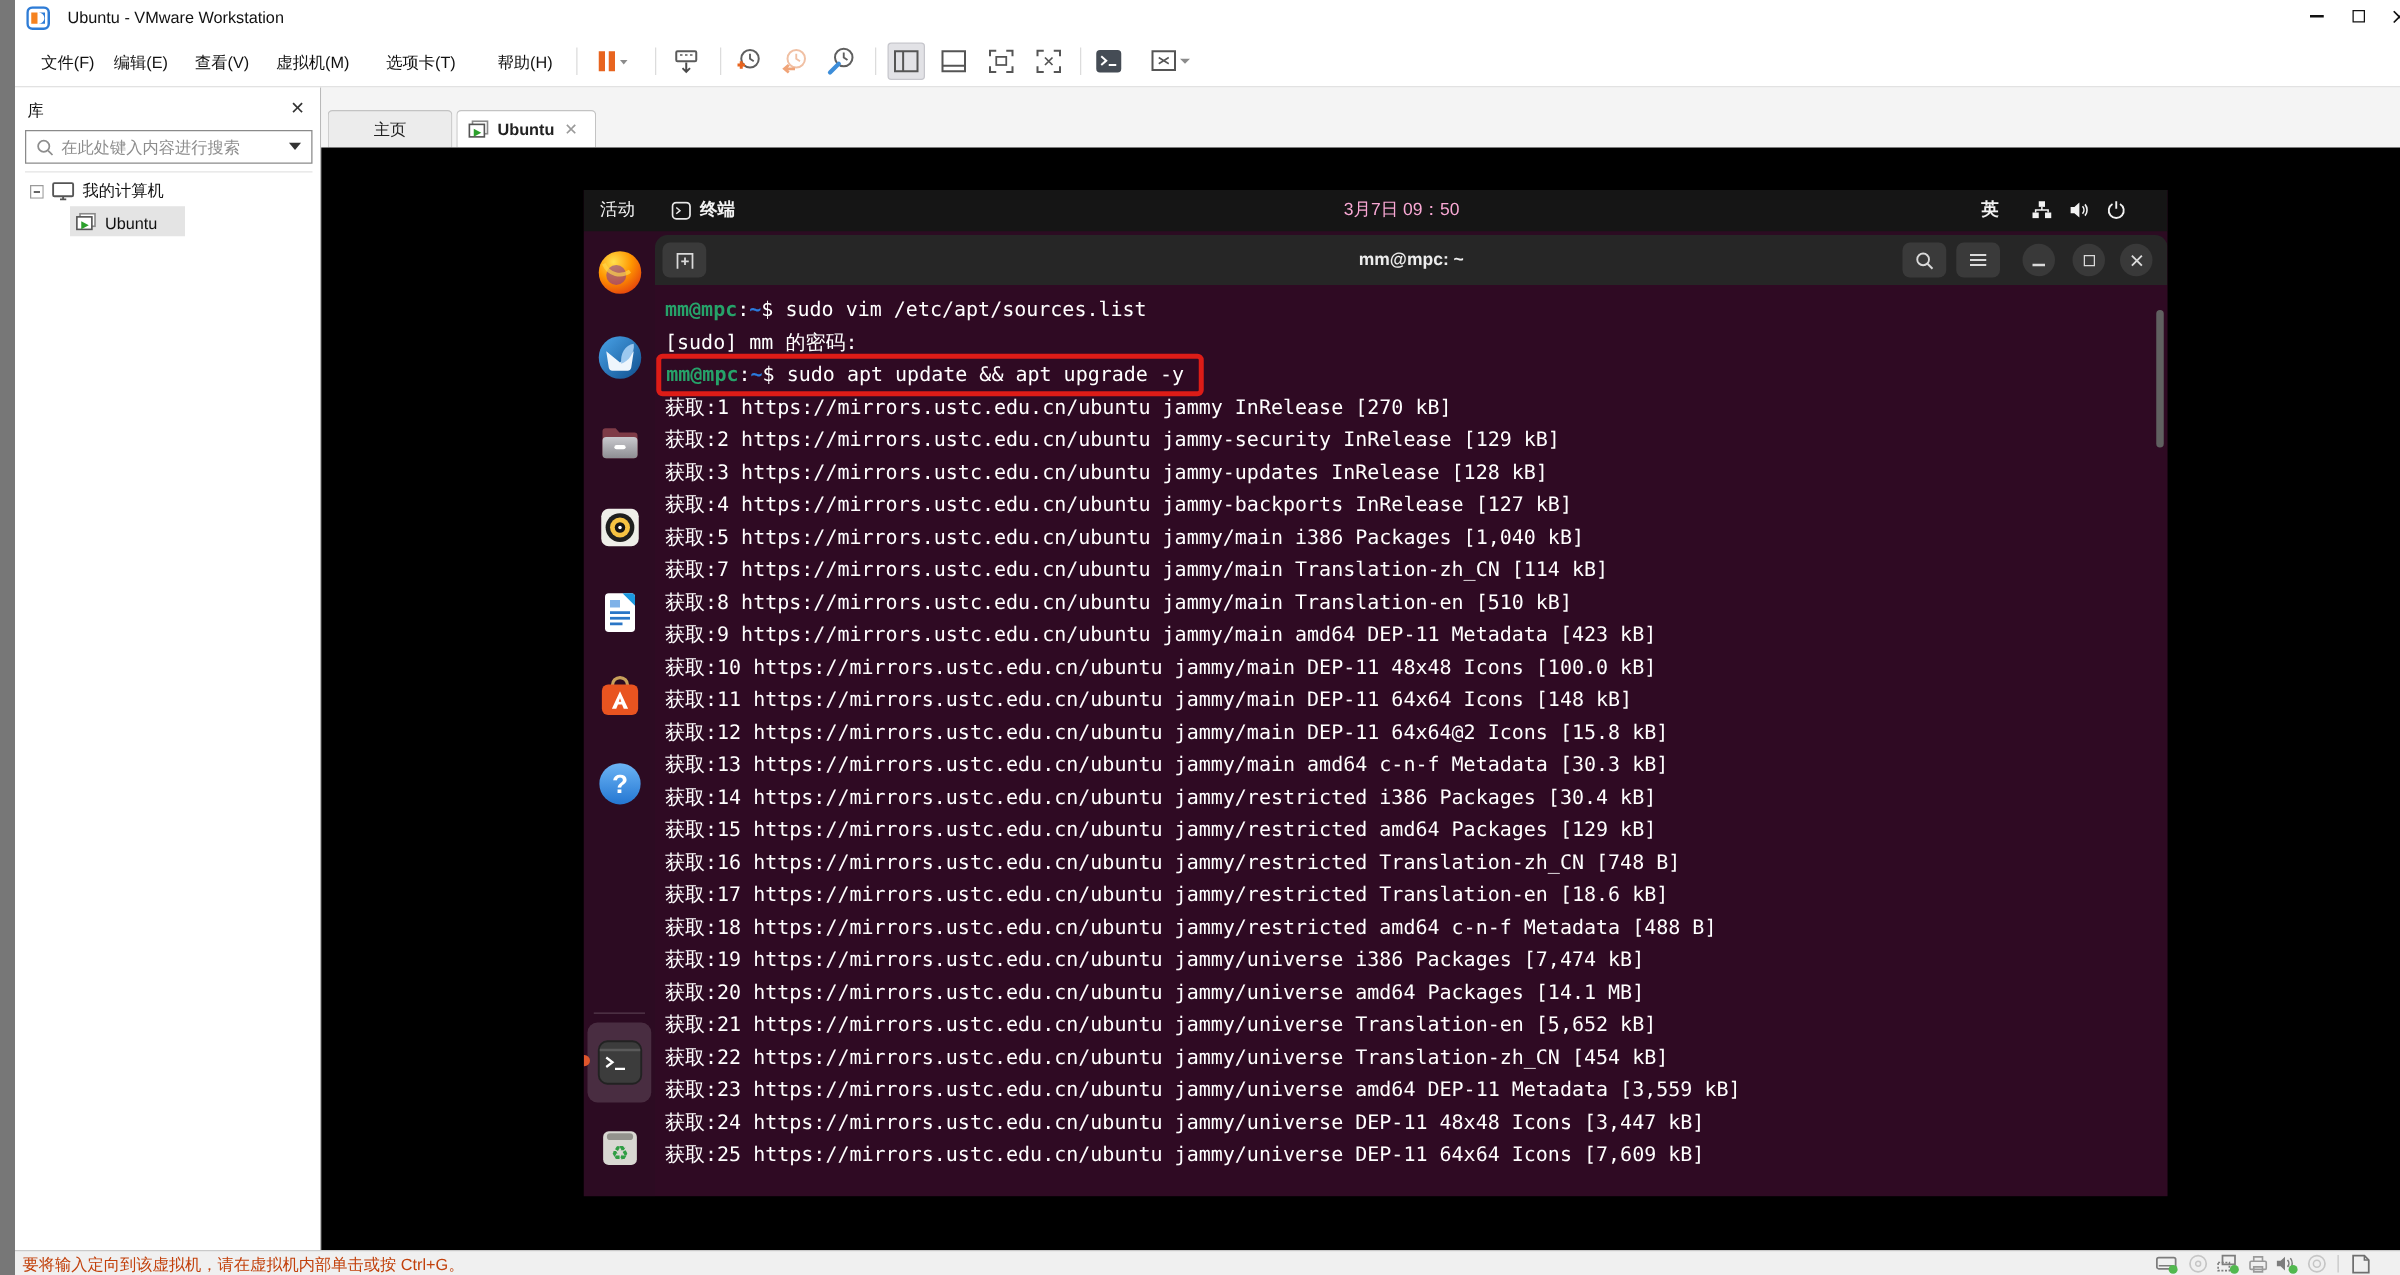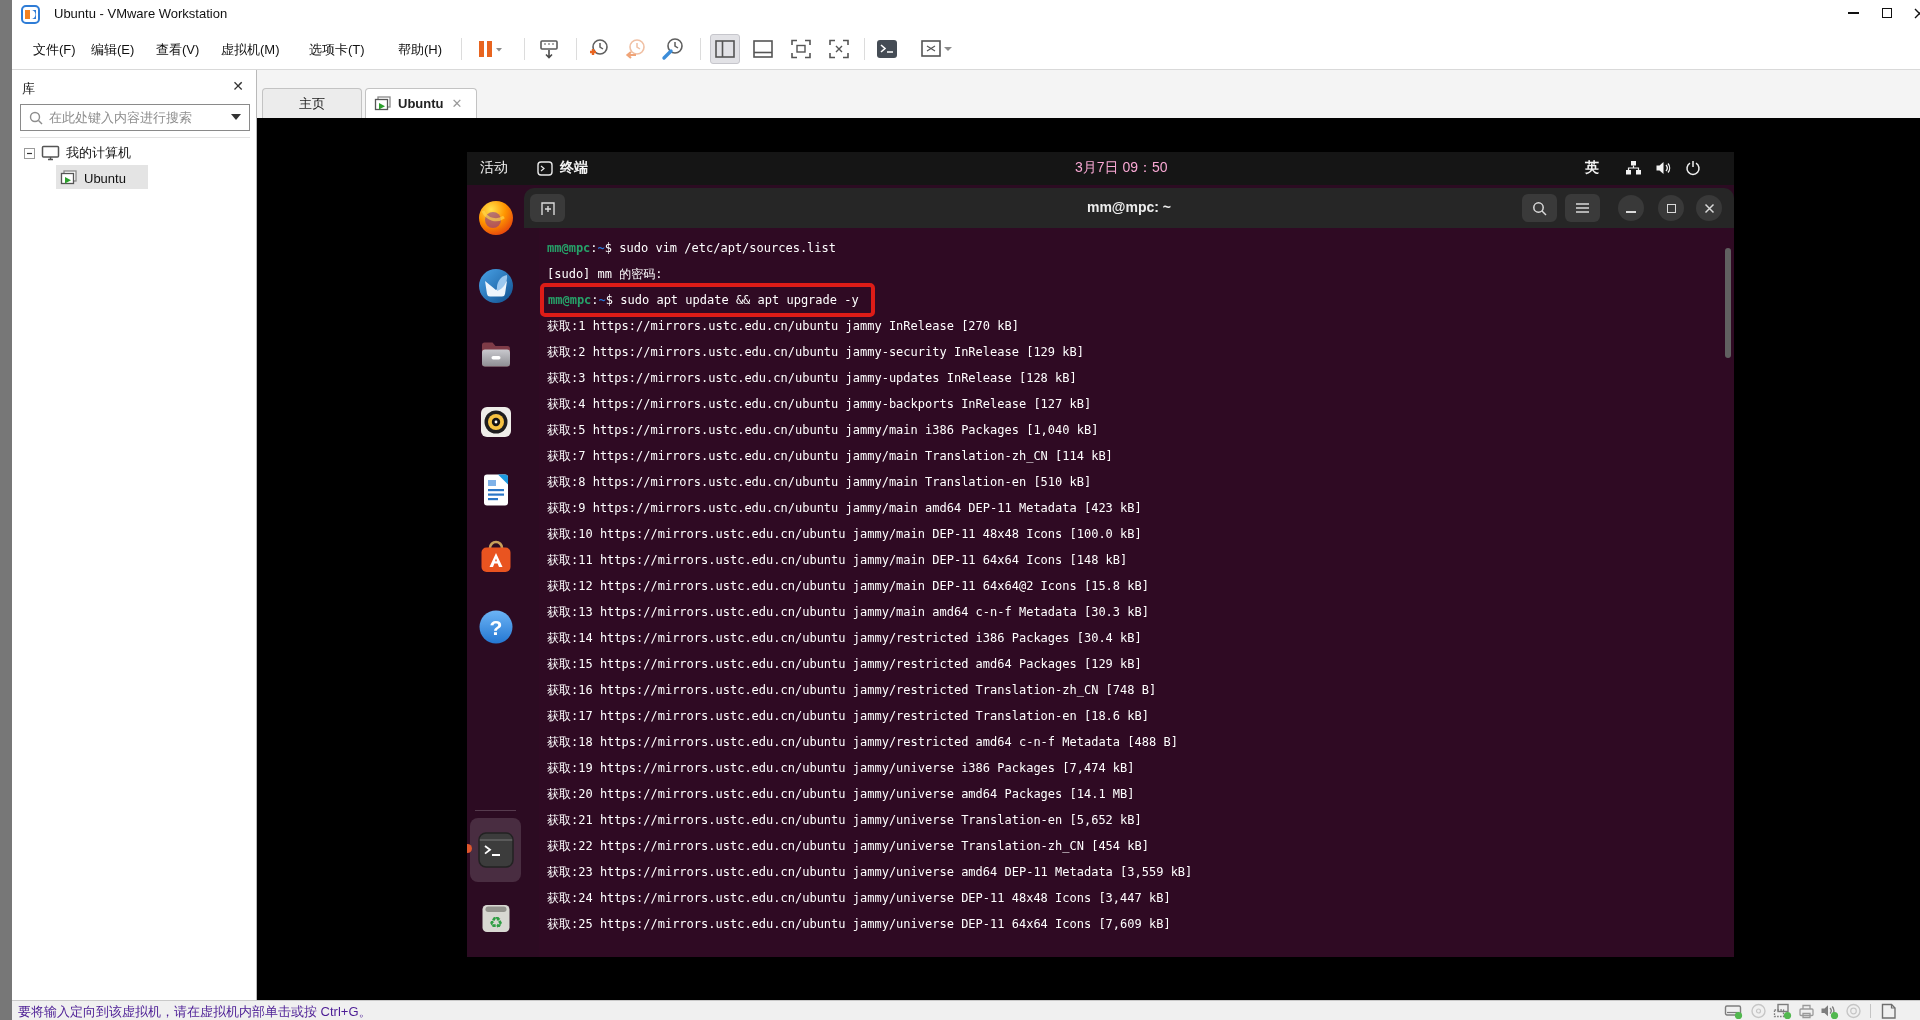--- a/index.html
+++ b/index.html
@@ -31,21 +31,21 @@
   #sb-title { left:10px; top:10px; font-size:13px; color:#111; }
   #sb-close { left:216px; top:6px; width:20px; height:20px; font-size:14px; color:#333; text-align:center; line-height:20px; }
   #sb-search { left:8px; top:34px; width:230px; height:27px; border:1px solid #8a8a8a; background:#fff; display:flex; align-items:center; }
   #sb-search input { border:none; outline:none; flex:1; font-size:13px; color:#333; font-family:"Liberation Sans",sans-serif; }
   #sb-search input::placeholder { color:#8d8d8d; }
   #sb-sep { left:8px; top:67px; width:230px; height:1px; background:#e3e3e3; }
   .treerow { position:absolute; height:22px; display:flex; align-items:center; gap:6px; font-size:13px; color:#111; }
   .selrect { position:absolute; left:44px; top:95px; width:92px; height:24px; background:#e4e4e4; }
   
   #statusbar { left:0; top:1000px; width:1920px; height:20px; background:#f0f0f0; border-top:1px solid #c9c9c9; }
-  #status-msg { left:6px; top:2px; font-size:13px; color:#4c1d95; }
+  #status-msg { left:6px; top:2px; font-size:13px; color:#c2410c; }
   .sico { position:absolute; top:2px; }
   
   #vmarea { left:245px; top:118px; width:1675px; height:882px; background:#000; }
   #vmscreen { left:210px; top:34px; width:1267px; height:805px; background:#2c0b22; overflow:hidden; }
   #vmtopbar { left:0; top:0; width:1267px; height:33px; background:#151515; color:#fff; }
   #vm-activities { left:13px; top:7px; font-size:14px; color:#f2f2f2; }
   #vm-appname { left:93px; top:7px; font-size:14px; font-weight:bold; color:#f2f2f2; }
   #vm-clock { left:608px; top:7px; font-size:14px; color:#f9a8d4; }
   #vm-ime { left:1118px; top:7px; font-size:14px; color:#f2f2f2; font-weight:bold;}
   
@@ -53,22 +53,22 @@
   .dockicon { position:absolute; left:9px; width:40px; height:40px; }
   #dock-term-hl { position:absolute; left:3px; top:633px; width:51px; height:64px; background:rgba(255,255,255,.14); border-radius:8px; }
   #dock-run-dot { position:absolute; left:0px; top:659px; width:5px; height:9px; background:#e0562c; border-radius:0 5px 5px 0; }
   #dock-sep { position:absolute; left:8px; top:625px; width:41px; height:1px; background:rgba(255,255,255,.2); }
   
   #termwin { left:57px; top:36px; width:1210px; height:769px; border-radius:10px 10px 0 0; overflow:hidden; }
   #termbar { left:0; top:0; width:1210px; height:40px; background:#262626; }
   #termtitle { width:1210px; top:11px; text-align:center; font-size:14px; font-weight:bold; color:#ededed; }
   .hbtn { position:absolute; top:6px; width:35px; height:28px; background:#3a3a3a; border-radius:6px; display:flex; align-items:center; justify-content:center; }
   .cbtn { position:absolute; top:7px; width:26px; height:26px; background:#393939; border-radius:50%; display:flex; align-items:center; justify-content:center; }
-  #termbody { left:15px; top:40px; width:1210px; height:729px; background:#2f0a23; overflow:hidden;
-              font-family:"DejaVu Sans Mono", monospace; font-size:12px; line-height:26px; padding:7px 0 0 8px; }
+  #termbody { left:0; top:40px; width:1210px; height:729px; background:#2f0a23; overflow:hidden;
+              font-family:"DejaVu Sans Mono", monospace; font-size:16px; line-height:26px; padding:7px 0 0 8px; }
   .tline { height:26px; white-space:pre; }
   .w { color:#ffffff; }
   .u { color:#26a269; font-weight:bold; }
   .p { color:#2a7bde; font-weight:bold; }
   .redbox { display:inline-block; border:4px solid #dd1c17; border-radius:5px;
             padding:0 12px 0 4px; margin:-4px 0 -4px -7px; }
   #term-scroll { left:1201px; top:60px; width:6px; height:110px; background:#606060; border-radius:3px; }
 </style>
 </head>
 <body>

